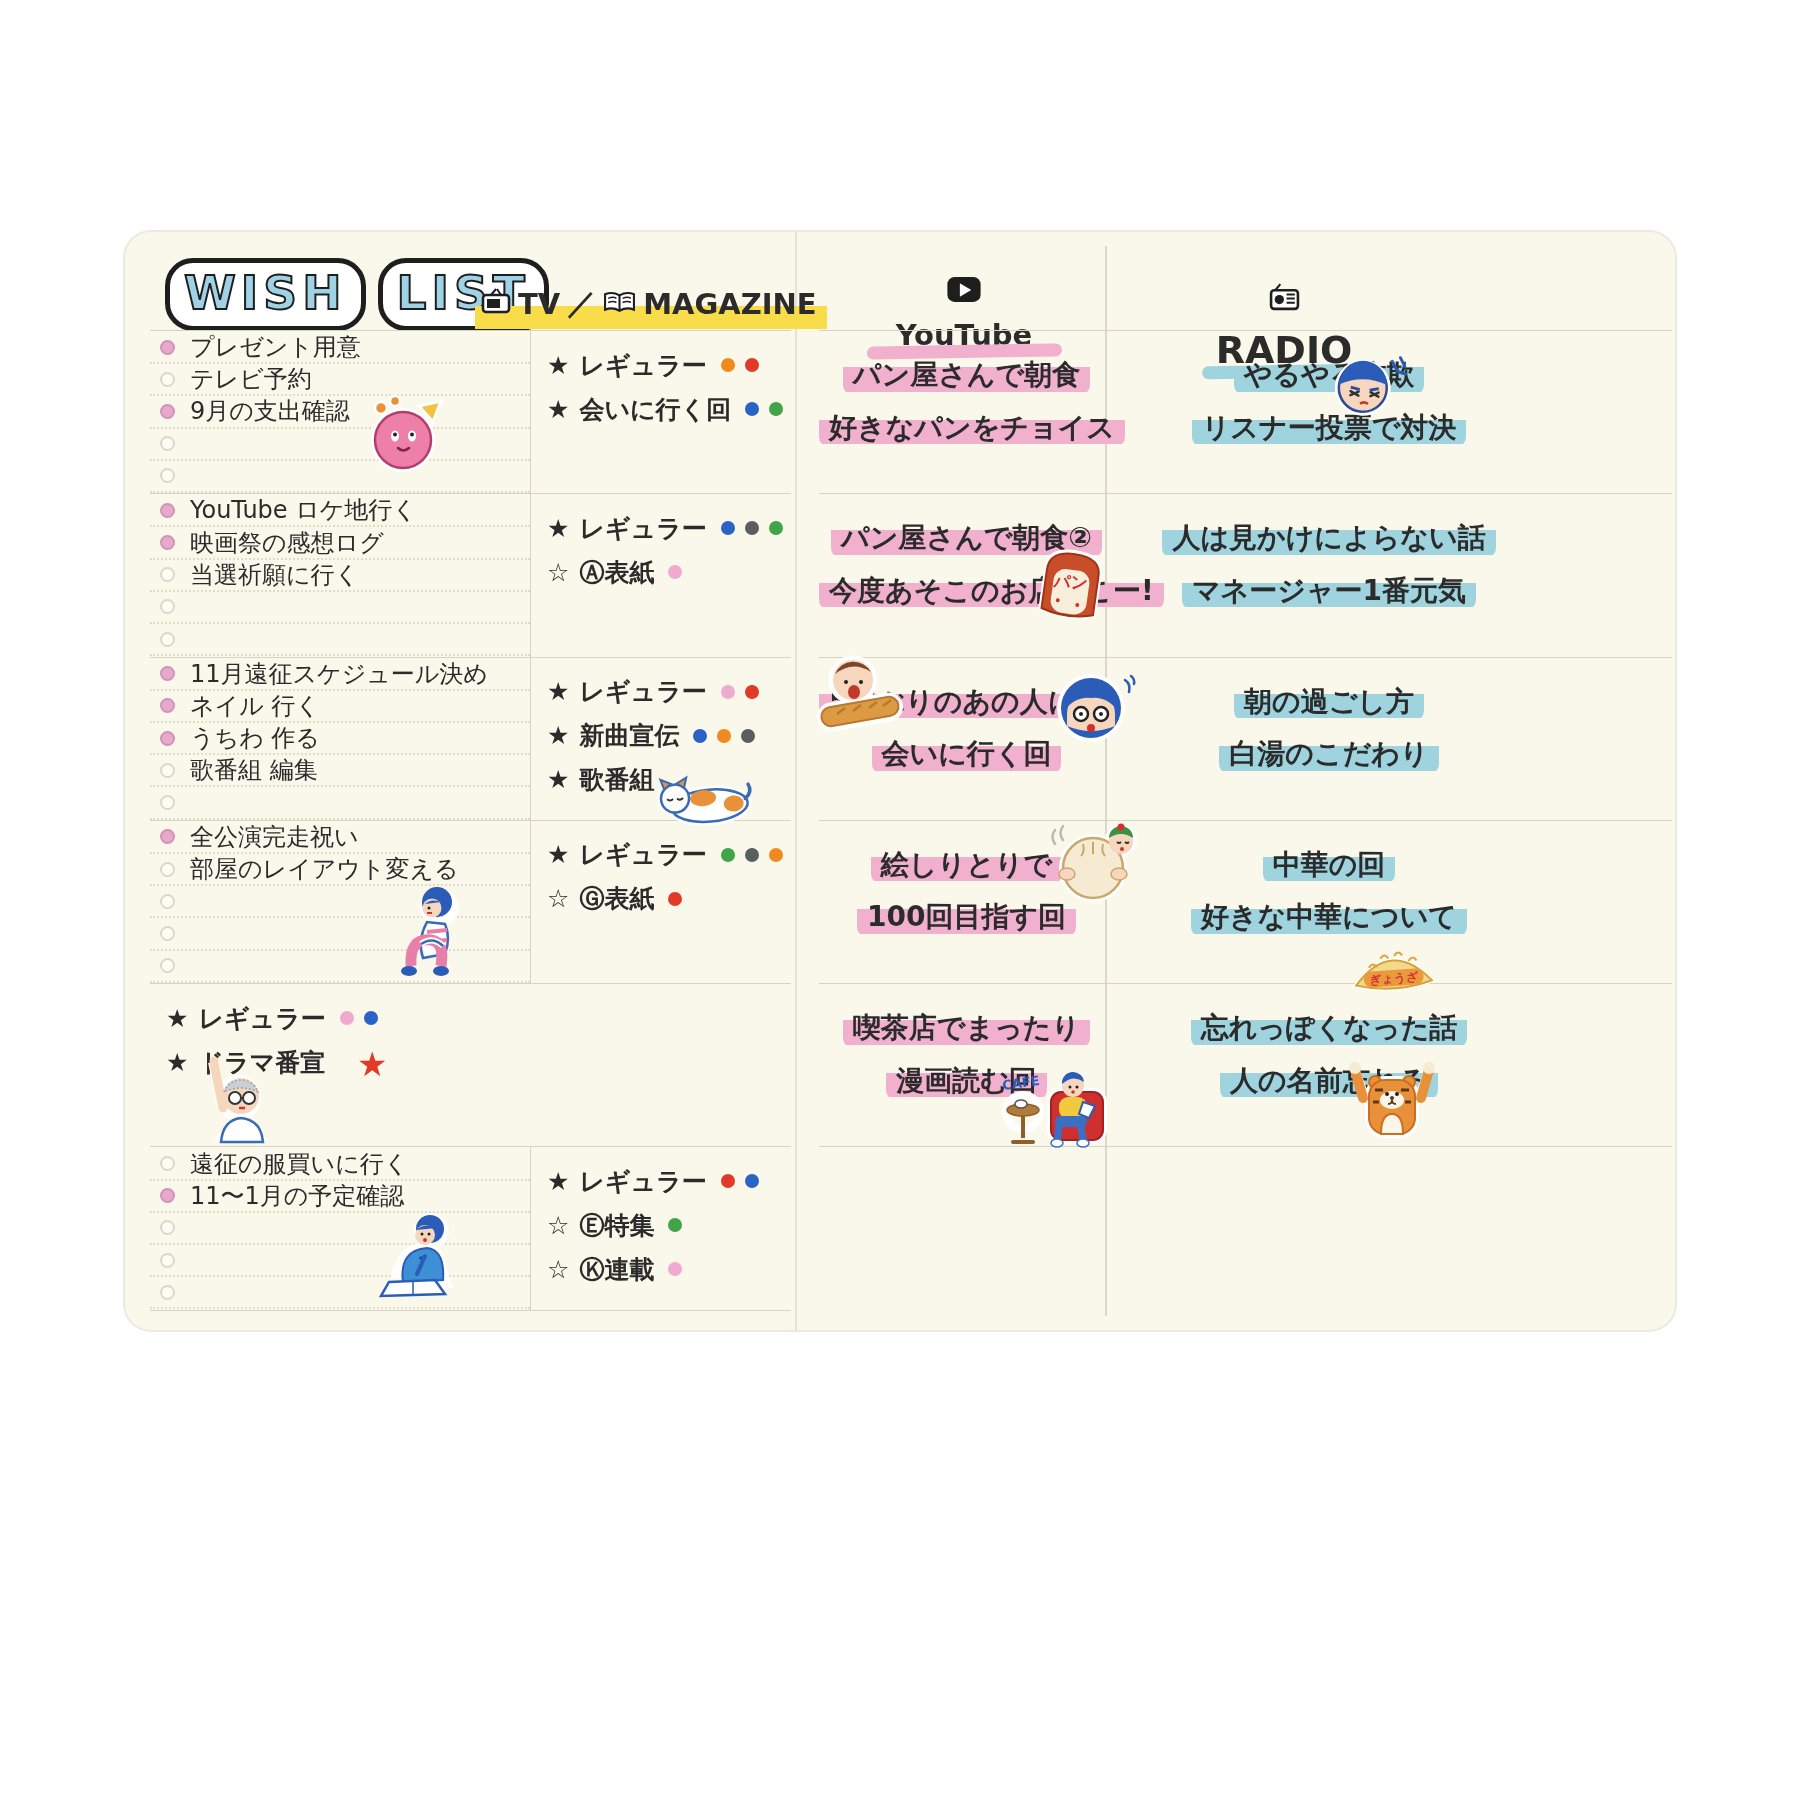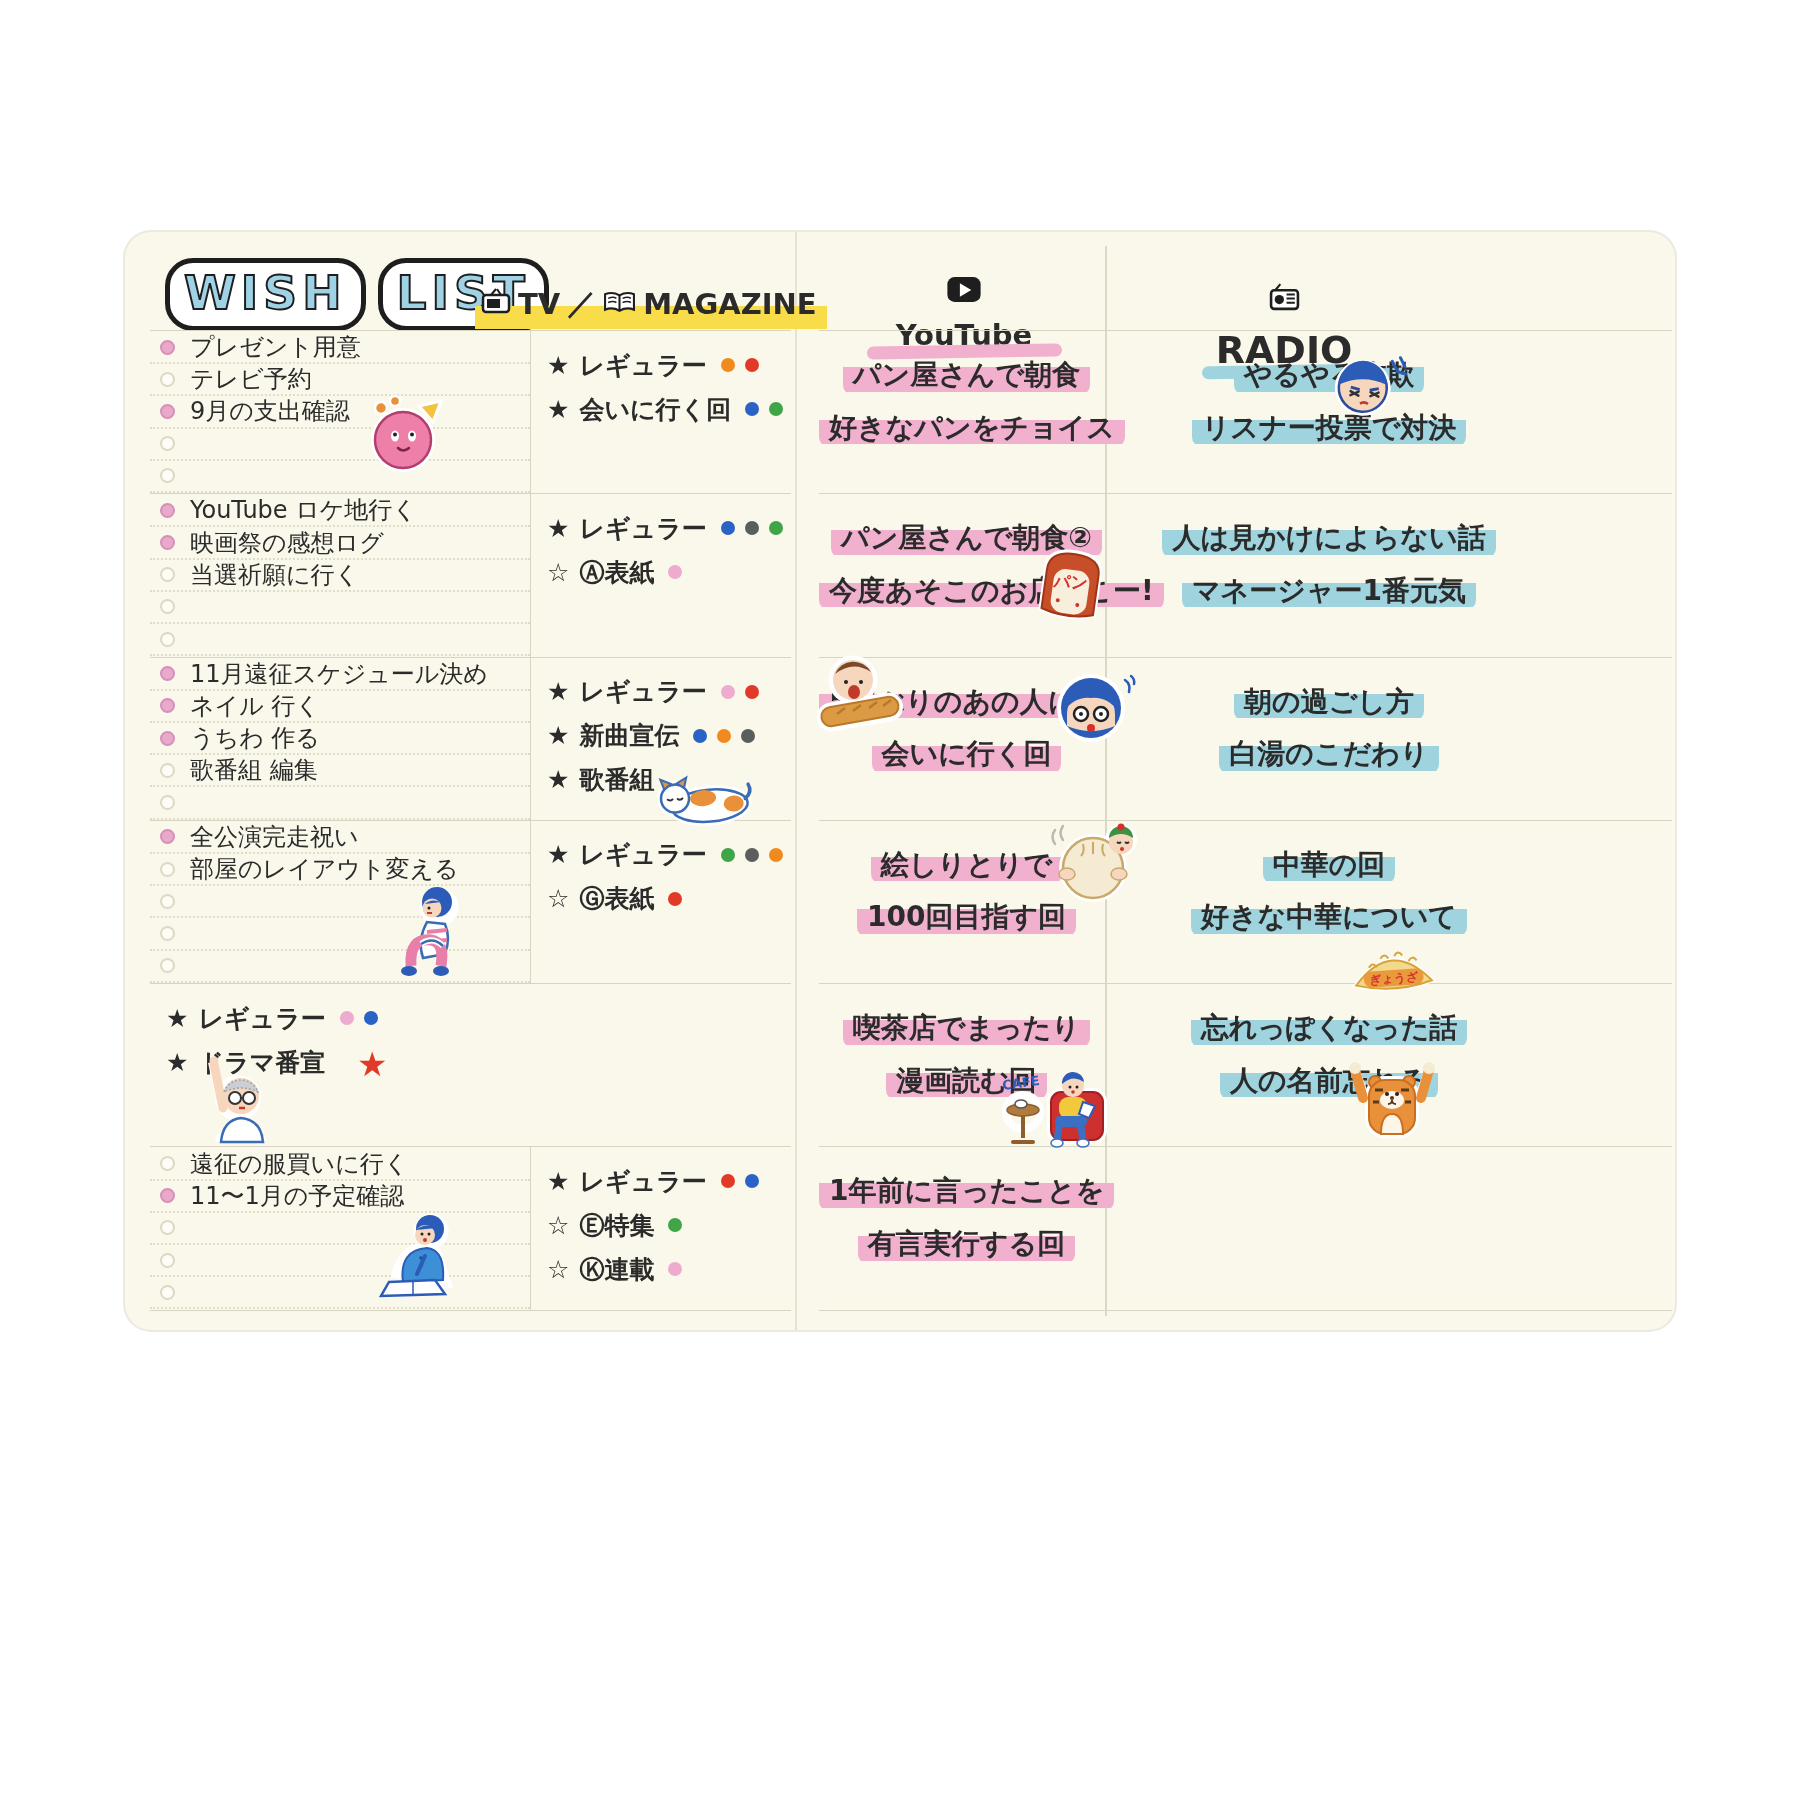--- a/index.html
+++ b/index.html
@@ -400,26 +400,20 @@
       <div class="rrow">
         <div class="ytcell">
               <div class="lwrap"><span class="hline hl-p">喫茶店でまったり</span></div>
               <div class="lwrap"><span class="hline hl-p">漫画読む回</span></div>
             </div>
         <div class="rdcell">
               <div class="lwrap"><span class="hline hl-b">忘れっぽくなった話</span></div>
               <div class="lwrap"><span class="hline hl-b">人の名前忘れる</span></div>
             </div>
       </div>
-      <div class="rrow">
-        <div class="ytcell">
-              <div class="lwrap"><span class="hline hl-p">1年前に言ったことを</span></div>
-              <div class="lwrap"><span class="hline hl-p">有言実行する回</span></div>
-            </div>
-      </div>
     </div>
   </div>
 
   <div class="stk" style="left:240px;top:160px;">
     <svg width="82" height="82" viewBox="0 0 82 82">
       <circle cx="38" cy="48" r="32" fill="#fff"></circle>
       <circle cx="38" cy="48" r="28" fill="#EE7FA9" stroke="#B23E6E" stroke-width="2.5"></circle>
       <polygon points="54,14 76,9 68,30" fill="#F3C33F" stroke="#fff" stroke-width="3"></polygon>
       <circle cx="16" cy="16" r="6" fill="#E8913A" stroke="#fff" stroke-width="2.5"></circle>
       <circle cx="30" cy="9" r="5" fill="#E8913A" stroke="#fff" stroke-width="2.5"></circle>

